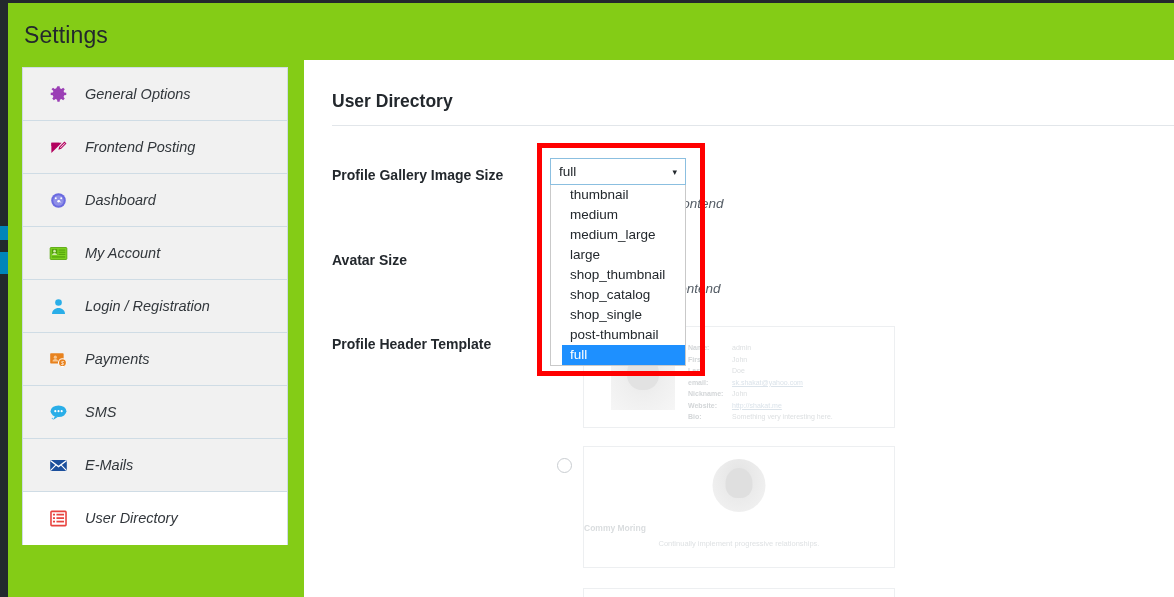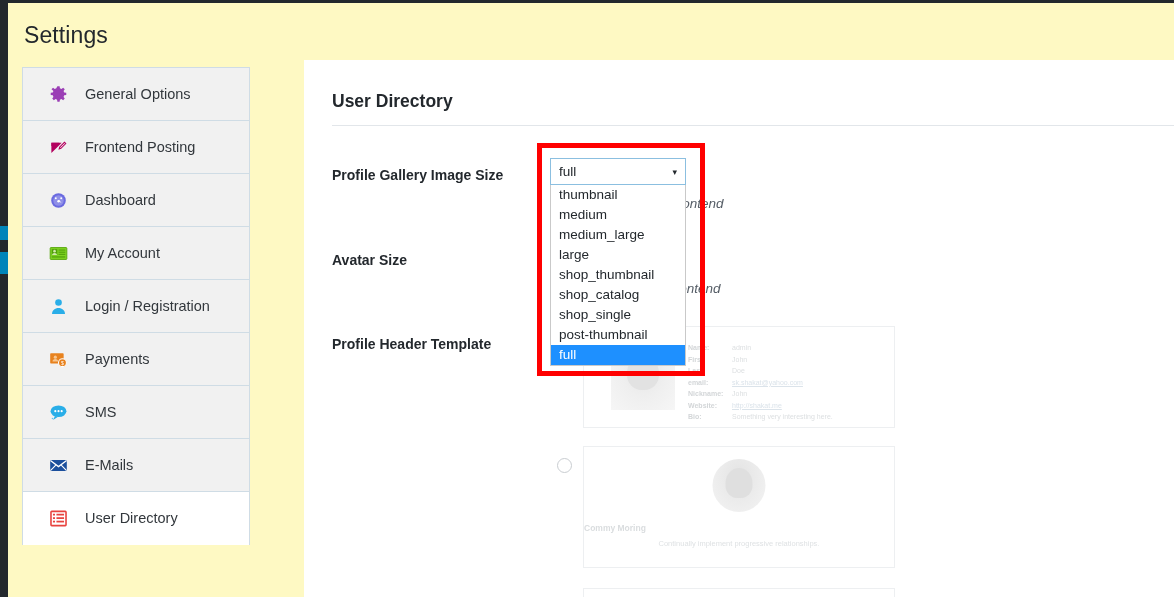--- a/index.html
+++ b/index.html
@@ -7,21 +7,21 @@
   html, body {
     margin: 0; padding: 0;
     width: 1174px; height: 597px;
     overflow: hidden;
     font-family: "Liberation Sans", "DejaVu Sans", sans-serif;
     background: #f1f1f1;
   }
   #root {
     position: relative;
     width: 1174px; height: 597px;
-    background: #fef9c3;
+    background: #84cc16;
     padding-left: 20px;
   }
 
   
   .top-rule {
     position: absolute; left: 0; top: 0;
     width: 1174px; height: 3px;
     background: #23282d;
   }
 
@@ -46,24 +46,25 @@
     font-size: 23px;
     font-weight: 400;
     color: #23282d;
     letter-spacing: 0.1px;
   }
 
   
   .sidebar {
     position: absolute;
     left: 22px; top: 67px;
-    width: 228px;
+    width: 266px;
     border: 1px solid #cfdce5;
     border-bottom: none;
     background: #f1f1f1;
+    font-style: italic;
   }
   .nav-item {
     position: relative;
     display: flex;
     align-items: center;
     height: 53px;
     padding-left: 24px;
     border-bottom: 1px solid #cfdce5;
     background: #f1f1f1;
     cursor: pointer;
@@ -164,20 +165,21 @@
     list-style: none;
   }
   .option-item {
     height: 20px;
     line-height: 20px;
     padding-left: 8px;
     font-size: 13.5px;
     color: #23282d;
     white-space: nowrap;
     cursor: pointer;
+    margin-left: 11px;
   }
   .option-item.selected {
     background: #1e90ff;
     color: #ffffff;
   }
 
   
   .annot-box {
     position: absolute;
     left: 537px; top: 143px;

